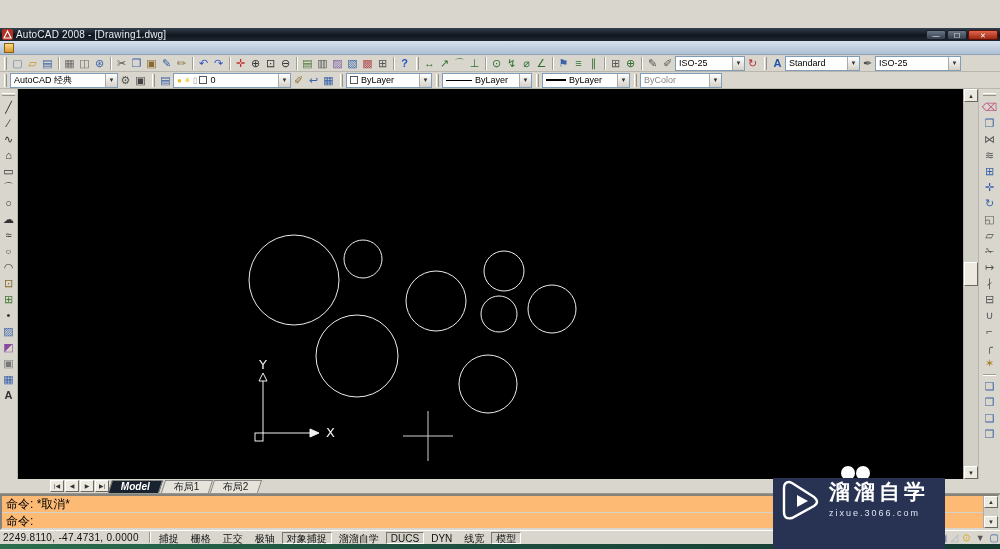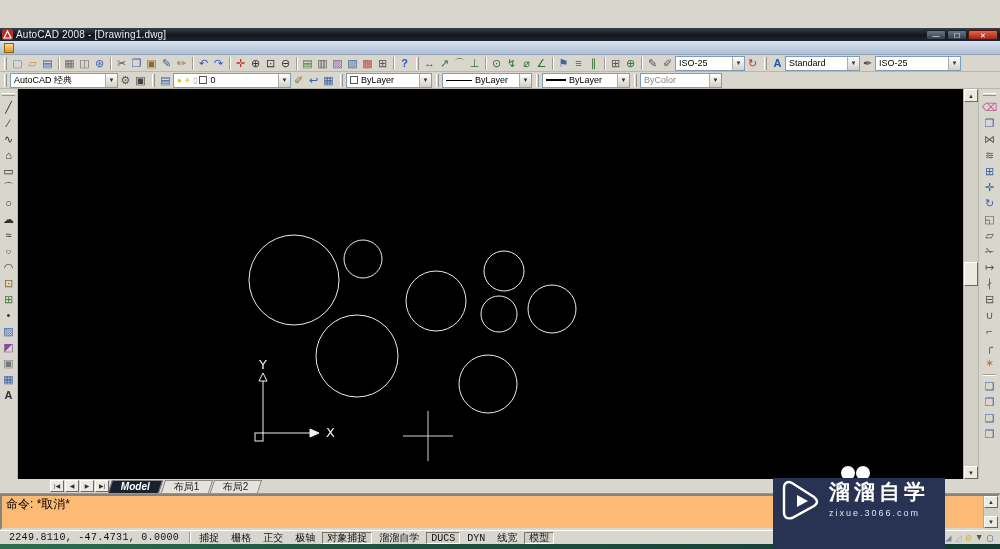--- a/index.html
+++ b/index.html
@@ -71,21 +71,21 @@
 
   
   .cmdwin { height:36px; background:#fdba74; border:2px inset #d9d6cd; display:flex; }
   .cmdlines { flex:1; display:flex; flex-direction:column; font-size:12px; color:#000; }
   .cmdline { height:17px; line-height:16px; padding-left:4px; }
   .cmdline.prompt { border-top:1px solid #d5d2c9; }
   .cmdscroll { width:15px; background:#d2cfc6; border-left:1px solid #aaa; display:flex; flex-direction:column; justify-content:space-between; }
   .cmdscroll .sbtn { width:auto; height:12px; }
 
   
-  .statusbar { height:14px; background:#d9d6cd; border-top:1px solid #fff; display:flex; align-items:center; font-size:10px; padding:0 7px;font-family:Liberation Mono, monospace; }
+  .statusbar { height:14px; background:#d9d6cd; border-top:1px solid #fff; display:flex; align-items:center; font-size:10px; padding:0 1px; }
   .coords { padding:0 6px 0 2px; letter-spacing:.3px; color:#111; }
   .vline { width:1px; height:11px; background:#979489; box-shadow:1px 0 0 #fff; margin:0 4px; }
   .toggle { padding:0 4px; height:12px; line-height:12px; border:1px solid transparent; color:#111; }
   .toggle.pressed { border-color:#7a766c #fff #fff #7a766c; background:#d2cfc6; }
   .sb-right { margin-left:auto; display:flex; align-items:center; gap:4px; }
   .annscale { font-size:10px; color:#111; }
   .sbicon { font-size:10px; }
 
   
   .taskbar { height:5px; background:linear-gradient(90deg,#2c6e4e 0%,#1f5140 40%,#143a30 100%); }
@@ -342,20 +342,21 @@
     <span class="tabs">
         <span class="tab active"><span>Model</span></span>
         <span class="tab"><span>布局1</span></span>
         <span class="tab"><span>布局2</span></span>
       </span>
   </div>
 
   <div class="cmdwin">
     <div class="cmdlines">
       <div class="cmdline">命令: *取消*</div>
+      <div class="cmdline prompt">命令:</div>
     </div>
     <div class="cmdscroll">
       <span class="sbtn">▲</span>
       <span class="sbtn">▼</span>
     </div>
   </div>
 
   <div class="statusbar">
     <span class="coords">2249.8110, -47.4731, 0.0000</span>
     <span class="vline"></span>

